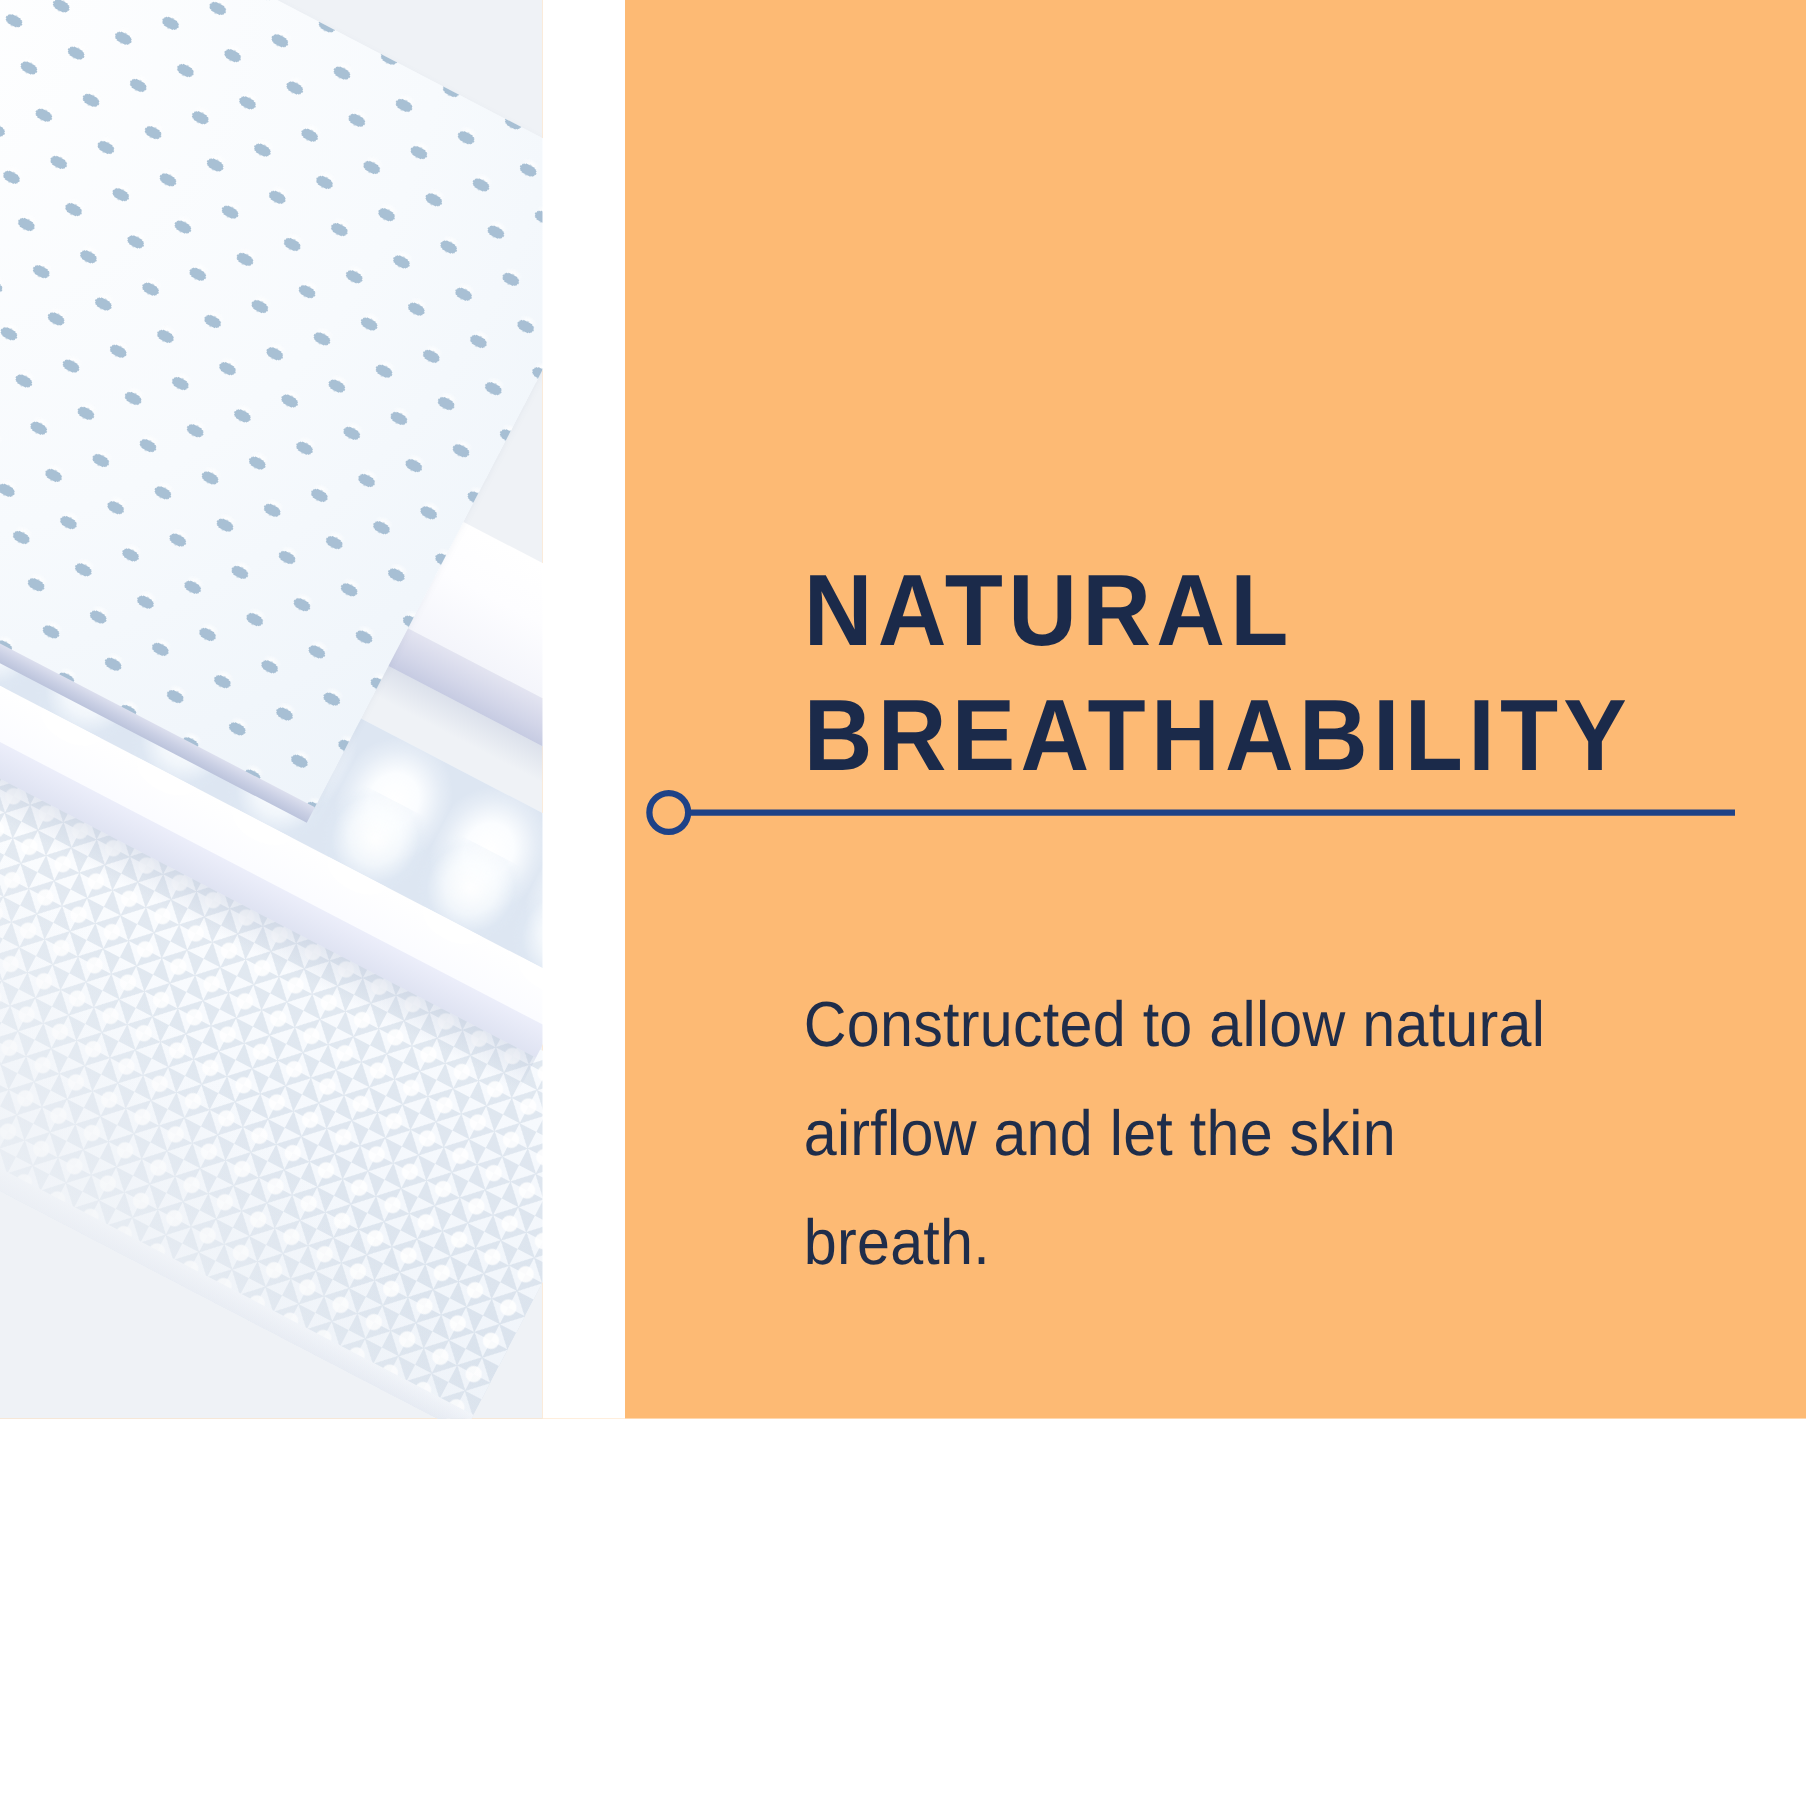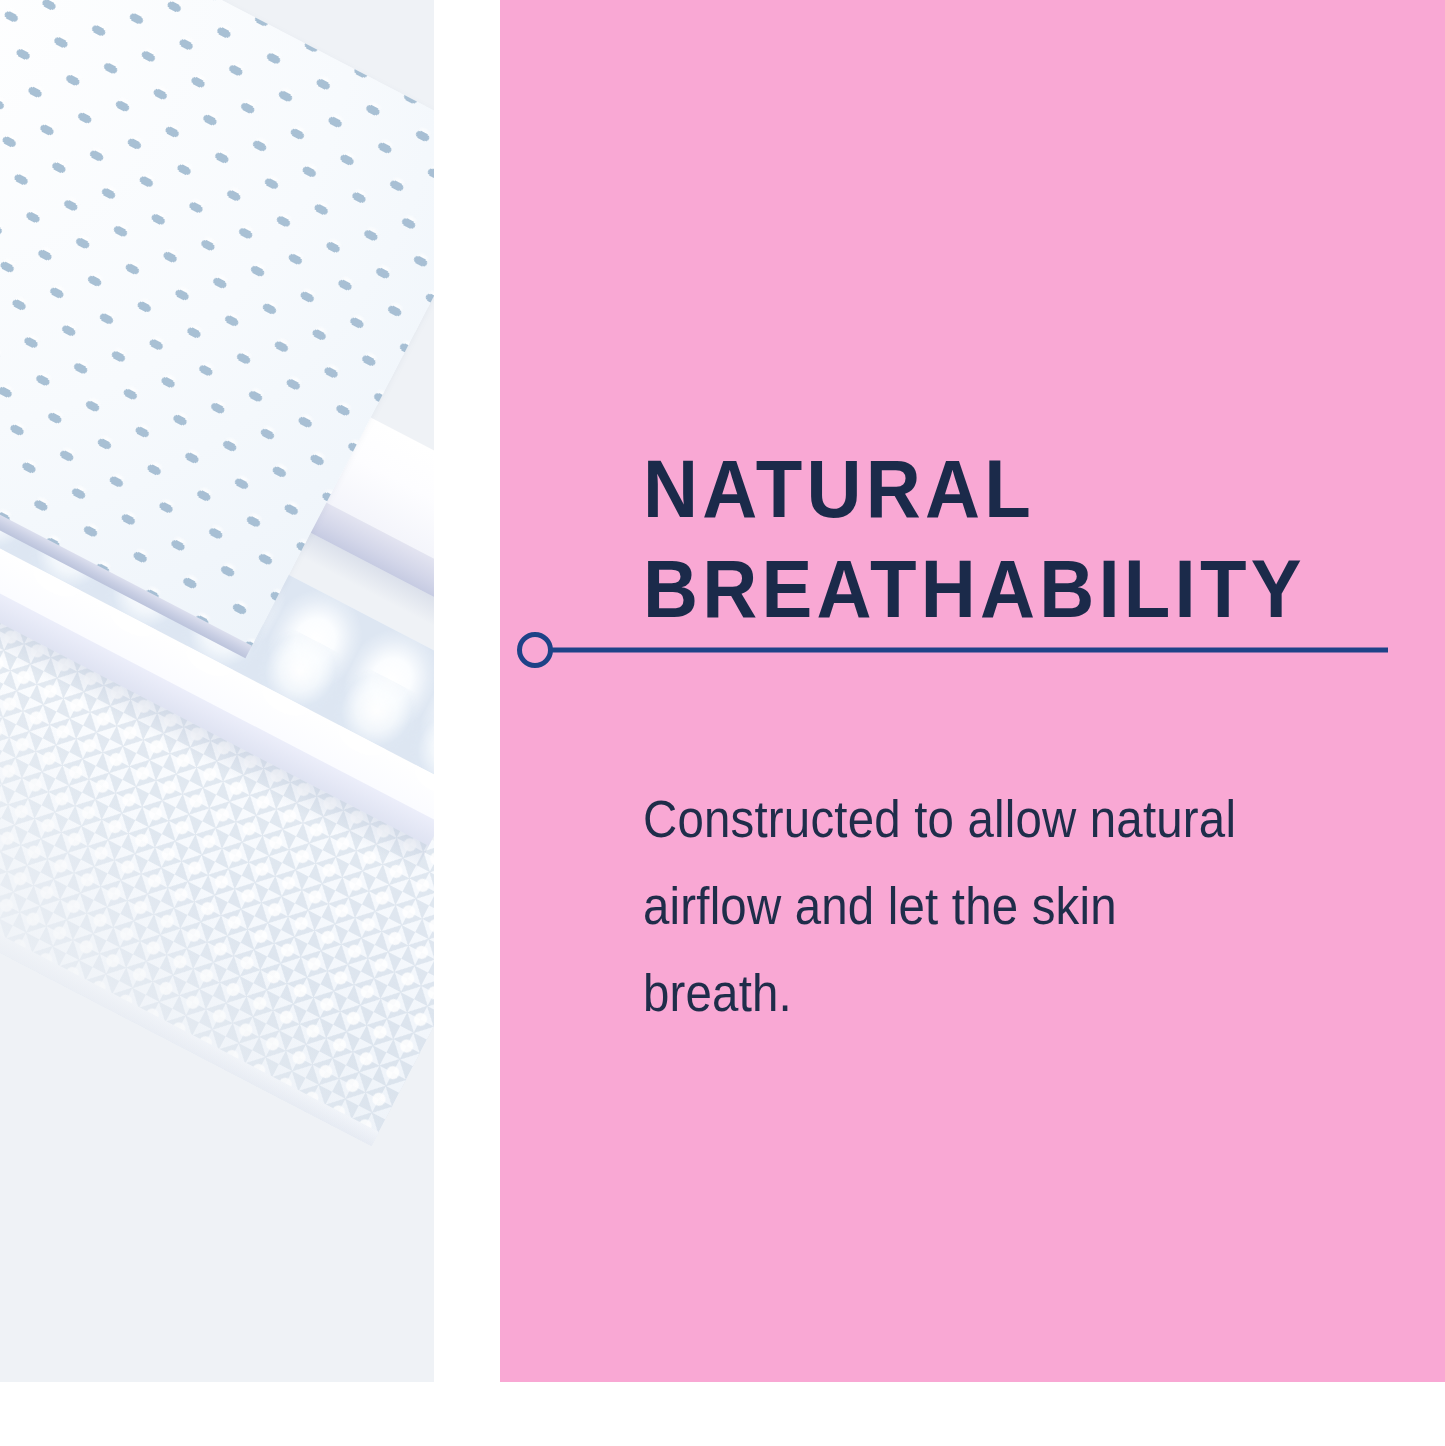--- a/index.html
+++ b/index.html
@@ -7,22 +7,22 @@
     padding: 0;
     background: #ffffff;
   }
   body {
     font-family: "Liberation Sans", sans-serif;
   }
 
   .canvas {
     position: relative;
     width: 1445px;
-    height: 1382px;
-    background: #f9a8d4;
+    height: 1135px;
+    background: #fdba74;
     overflow: hidden;
   }
 
   
   .illustration {
     position: absolute;
     left: 0;
     top: 0;
     width: 500px;
     height: 1446px;

